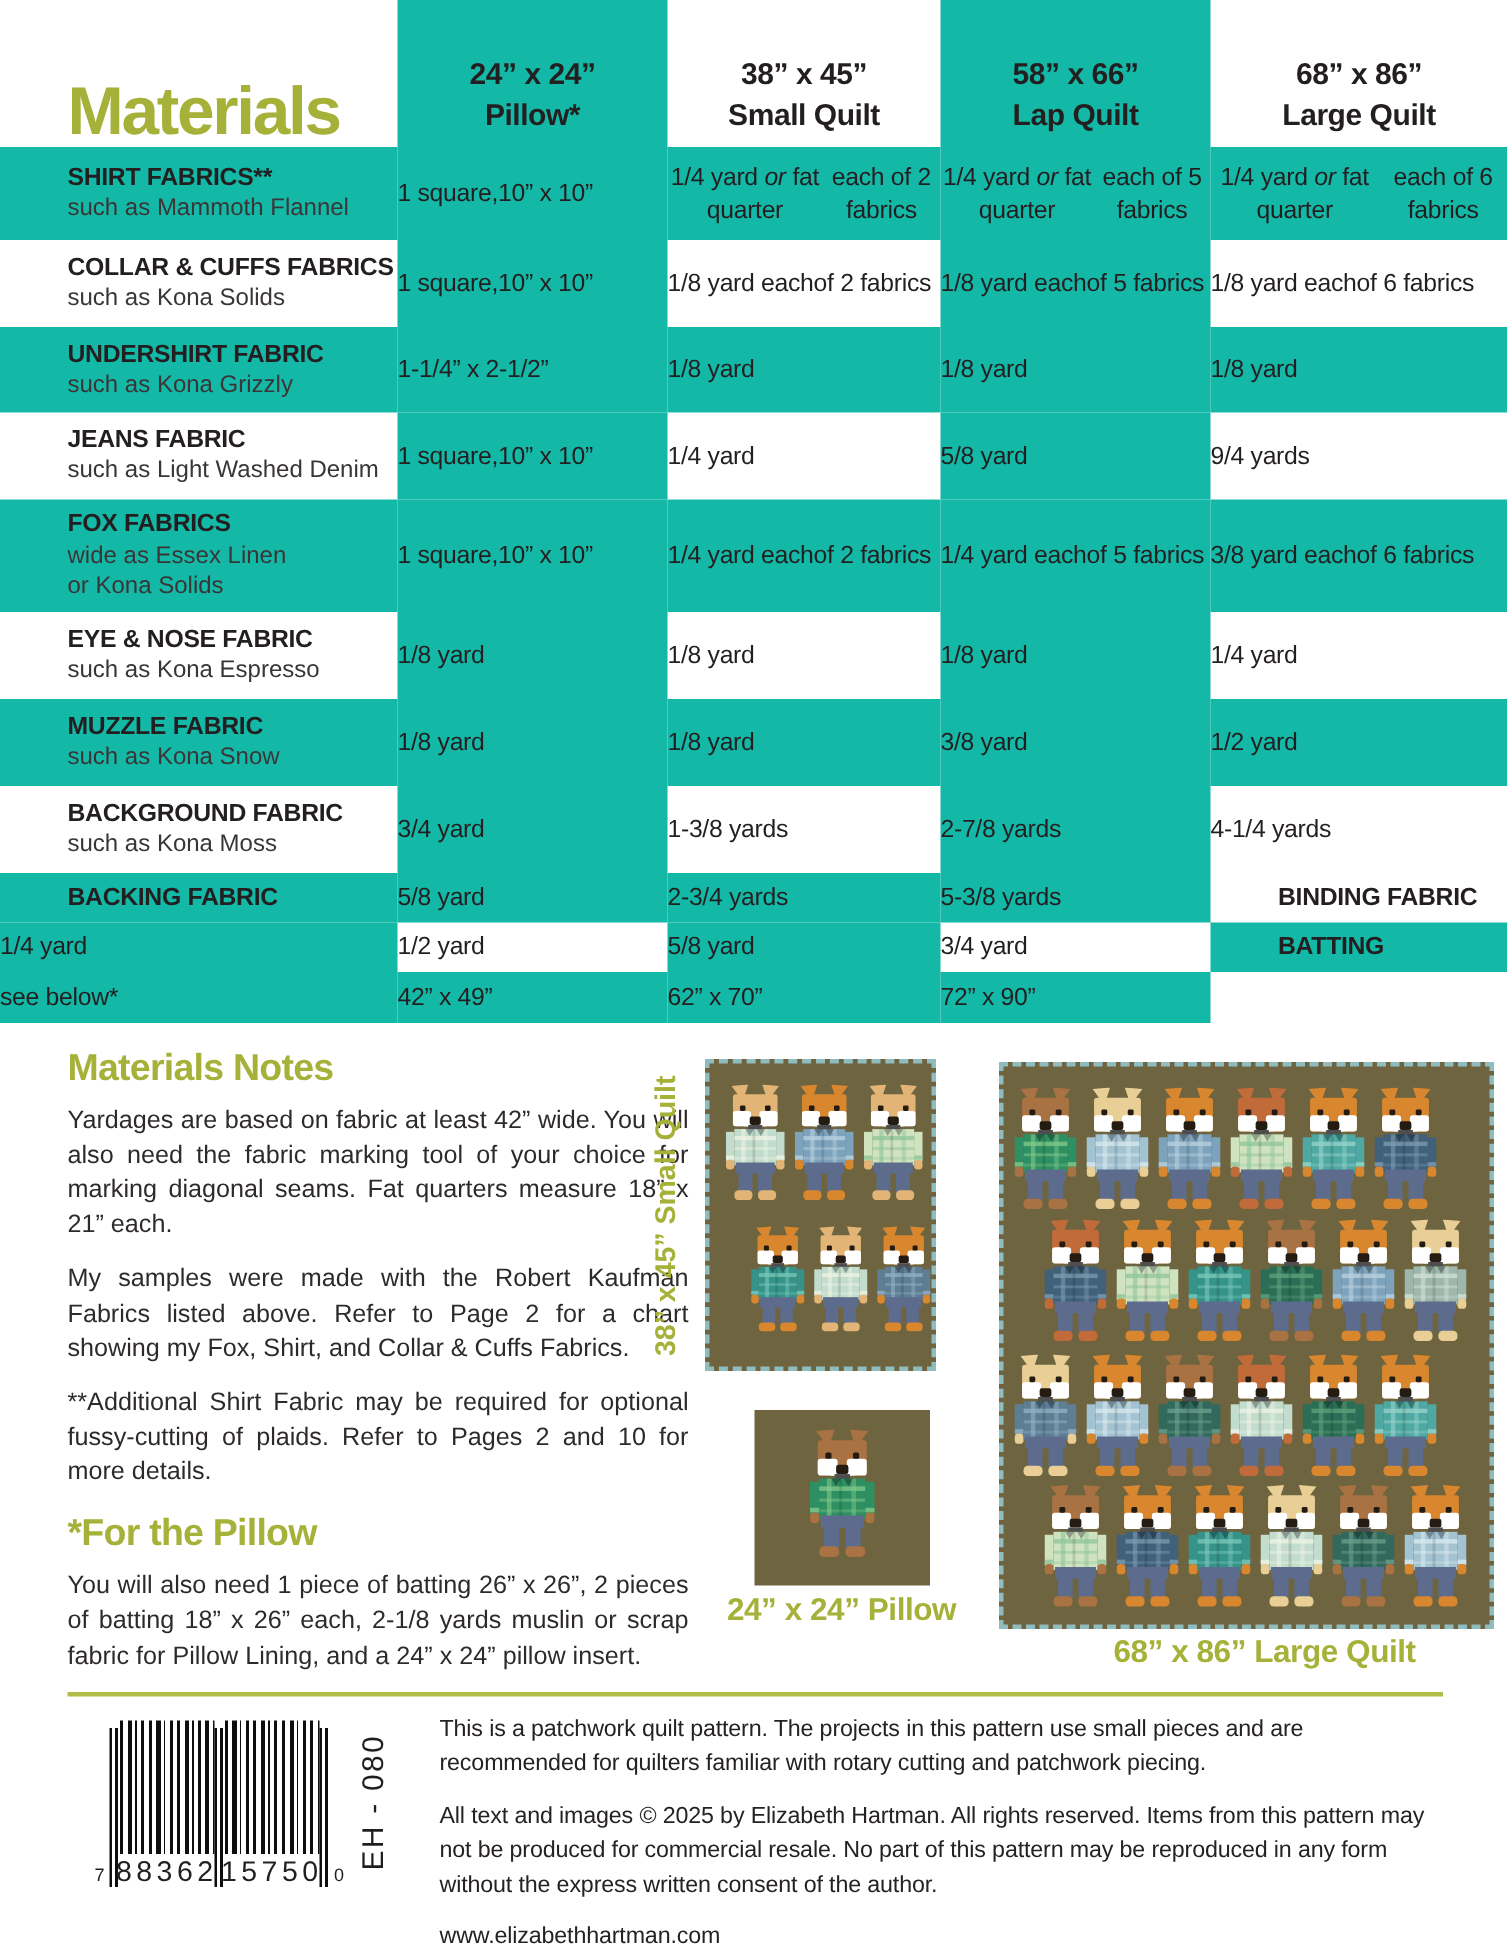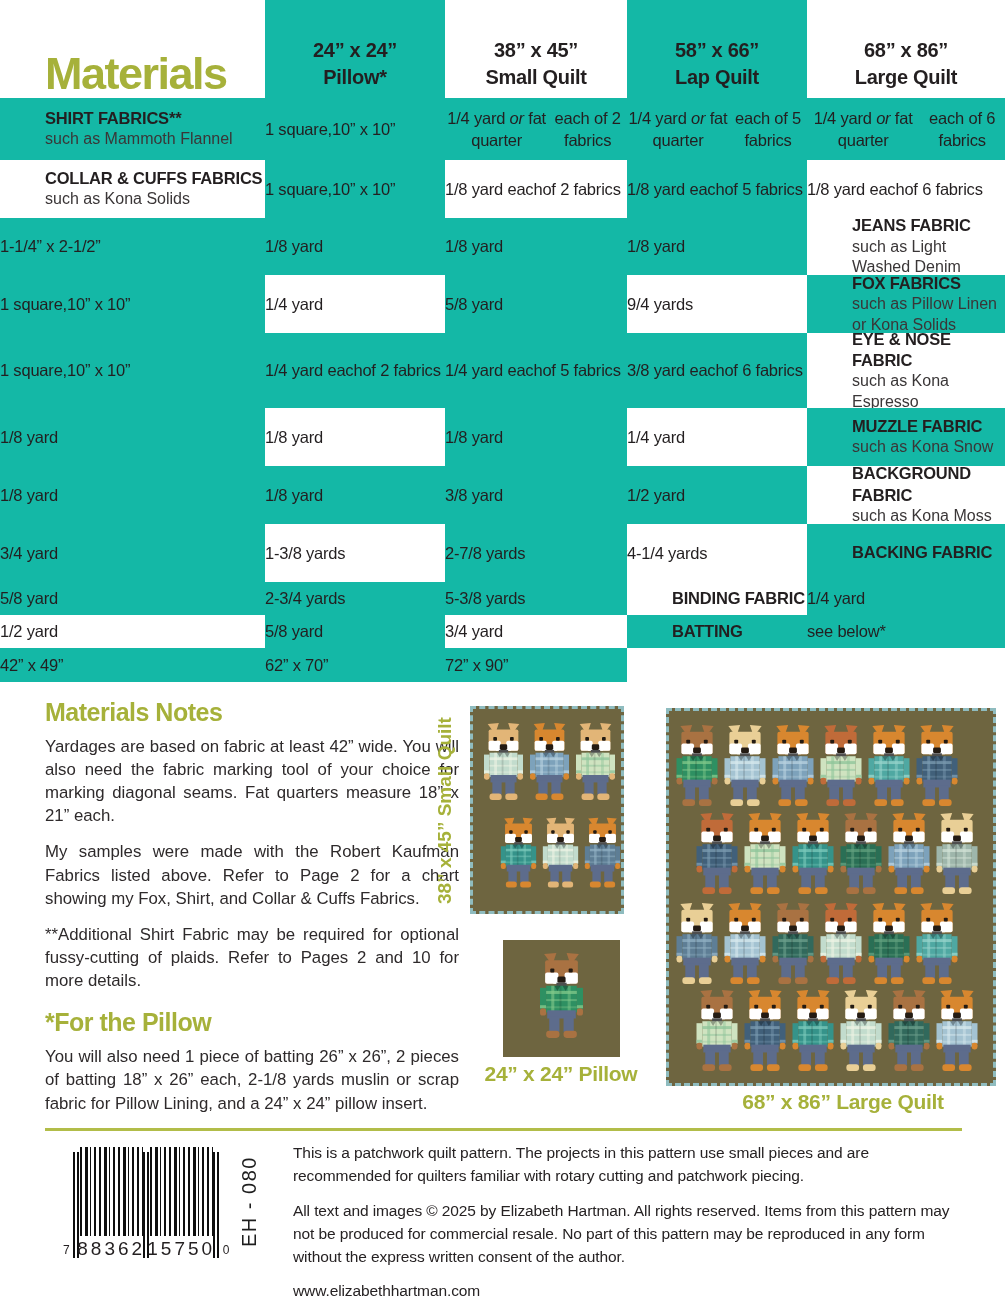--- a/index.html
+++ b/index.html
@@ -119,20 +119,24 @@
         <div>of 2 fabrics</div>
       </div>
       <div class="cell vcell band">
         <div>1/8 yard each</div>
         <div>of 5 fabrics</div>
       </div>
       <div class="cell vcell">
         <div>1/8 yard each</div>
         <div>of 6 fabrics</div>
       </div>
+      <div class="cell lcell shade">
+        <div class="rname">UNDERSHIRT FABRIC</div>
+        <div class="rsub">such as Kona Grizzly</div>
+      </div>
       <div class="cell vcell shade">
         <div>1-1/4” x 2-1/2”</div>
       </div>
       <div class="cell vcell shade">
         <div>1/8 yard</div>
       </div>
       <div class="cell vcell shade">
         <div>1/8 yard</div>
       </div>
       <div class="cell vcell shade">
@@ -150,21 +154,21 @@
         <div>1/4 yard</div>
       </div>
       <div class="cell vcell band">
         <div>5/8 yard</div>
       </div>
       <div class="cell vcell">
         <div>9/4 yards</div>
       </div>
       <div class="cell lcell shade">
         <div class="rname">FOX FABRICS</div>
-        <div class="rsub">such as Pillow Linen</div>
+        <div class="rsub">wide as Essex Linen</div>
         <div class="rsub">or Kona Solids</div>
       </div>
       <div class="cell vcell shade">
         <div>1 square,</div>
         <div>10” x 10”</div>
       </div>
       <div class="cell vcell shade">
         <div>1/4 yard each</div>
         <div>of 2 fabrics</div>
       </div>

